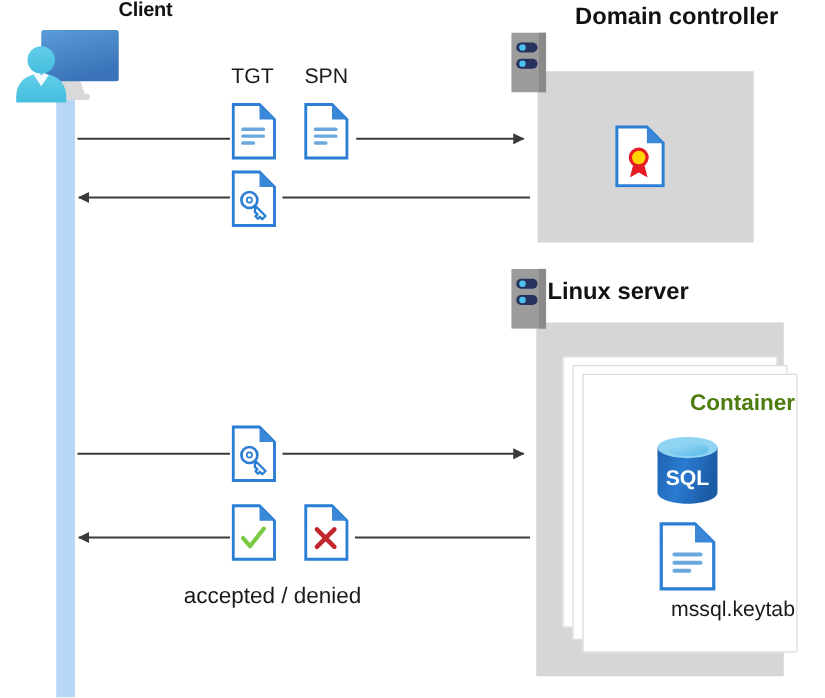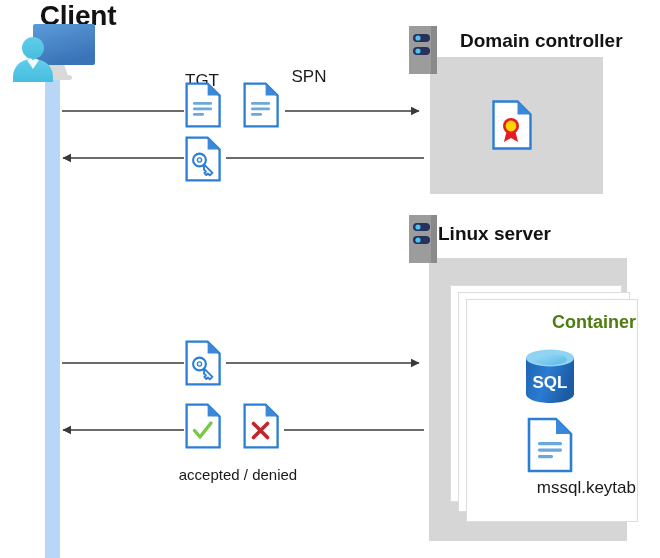--- a/index.html
+++ b/index.html
@@ -12,40 +12,40 @@
 
   
   #client-lifeline{
     left:45px;top:62px;width:15px;height:496px;
     background:#b8d6f5;
   }
 
   
   #client-label{
     left:18px;top:0px;width:120px;height:26px;
-    font-size:28px;font-weight:bold;color:#121212;
-    text-align:center;letter-spacing:-0.2px;
+    font-size:16px;font-weight:bold;color:#121212;
+    text-align:right;letter-spacing:-0.2px;
   }
 
   
   #client-icon{left:10px;top:22px;width:100px;height:62px;}
 
   
   .rack{width:28px;height:48px;}
 
   
   .gray-box{background:#d6d6d6;}
   #dc-box{left:430px;top:57px;width:173px;height:137px;}
   #linux-box{left:429px;top:258px;width:198px;height:283px;}
 
   
   .node-title{
     font-size:19px;font-weight:bold;color:#121212;line-height:23px;
   }
-  #dc-title{left:460px;top:2px;width:180px;margin-top:27px;}
+  #dc-title{left:460px;top:2px;width:180px;}
   #linux-title{left:438px;top:222px;width:200px;}
 
   
   .card{
     background:#ffffff;border:1px solid #dcdcdc;
     box-shadow:0 0 0 0 rgba(0,0,0,0);
   }
   #card-back{left:450px;top:285px;width:170px;height:215px;}
   #card-mid{left:458px;top:292px;width:170px;height:218px;}
   #card-front{left:466px;top:299px;width:170px;height:221px;}
@@ -55,23 +55,23 @@
   }
   #sql-icon{left:521px;top:348px;width:58px;height:56px;text-align:center;}
   #keytab-icon{left:527px;top:417px;width:46px;height:56px;}
   #keytab-label{
     left:466px;top:478px;width:170px;text-align:right;
     font-size:17px;color:#1a1a1a;
   }
 
   
   .flow-label{font-size:17px;color:#1a1a1a;text-align:center;}
-  #tgt-label{left:178px;top:51px;width:48px;margin-top:20px;}
-  #spn-label{left:236px;top:67px;width:50px;margin-left:48px;}
-  #verdict-label{left:128px;top:466px;width:220px;font-size:15px;}
+  #tgt-label{left:178px;top:51px;width:48px;}
+  #spn-label{left:236px;top:51px;width:50px;}
+  #verdict-label{left:108px;top:466px;width:220px;font-size:18px;}
 
   
   .doc-ico{width:36px;height:46px;}
   #tgt-doc{left:185px;top:82px;}
   #spn-doc{left:243px;top:82px;}
   #key-doc-1{left:185px;top:136px;}
   #key-doc-2{left:185px;top:340px;}
   #ok-doc{left:185px;top:403px;}
   #no-doc{left:243px;top:403px;}
   #cert-doc{left:492px;top:100px;width:40px;height:50px;}

